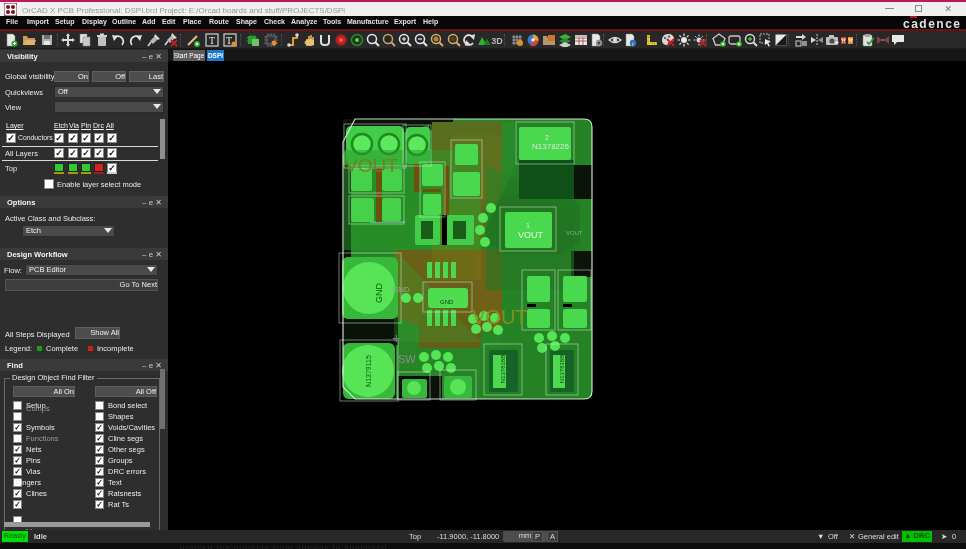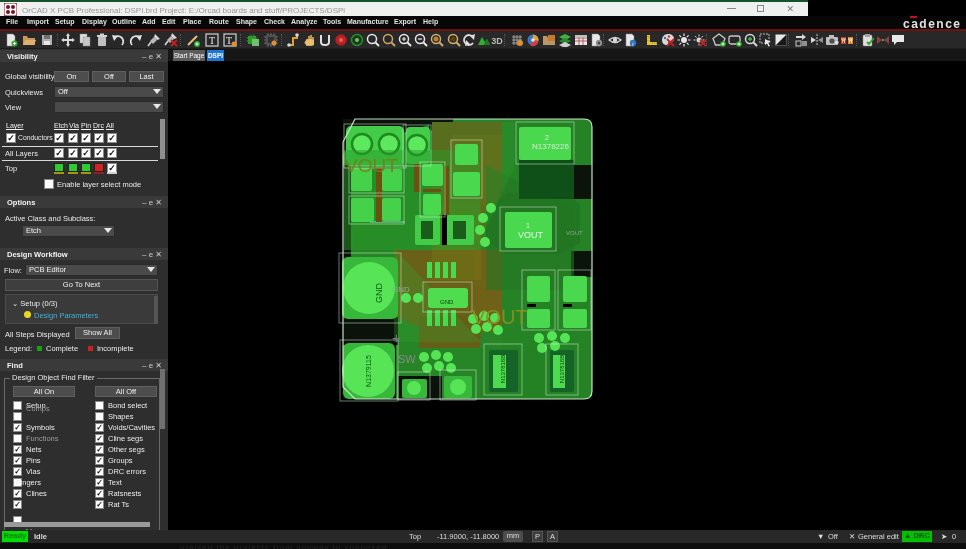--- a/index.html
+++ b/index.html
@@ -1,29 +1,29 @@
 <!DOCTYPE html>
 <html><head><meta charset="utf-8"><style>
 *{margin:0;padding:0;box-sizing:border-box;}
 body{width:966px;height:549px;background:#000;position:relative;overflow:hidden;
  font-family:"Liberation Sans",sans-serif;-webkit-font-smoothing:antialiased;}
 .abs{position:absolute;}
-#titlebar{left:0;top:0;width:808px;height:16px;background:#f0f0f0;border-top:2px solid #14532d;}
+#titlebar{left:0;top:0;width:966px;height:16px;background:#f0f0f0;border-top:2px solid #be185d;}
 #titlebar .ttext{left:22px;top:3.5px;font-size:8px;color:#979797;}
 #menubar{left:0;top:16px;width:966px;height:13px;background:#070707;color:#e2e2e2;font-size:7px;font-weight:bold;}
 #menubar span{position:absolute;top:2px;}
 #redline{left:0;top:29px;width:966px;height:2px;background:#6e1111;}
 #toolbar{left:0;top:31px;width:966px;height:18px;background:#282828;border-bottom:1px solid #1c1c1c;}
 .ic{position:absolute;top:2px;width:14px;height:14px;}
 #dock{left:0;top:49px;width:168px;height:481px;background:#2e2e2e;}
 .ptitle{position:absolute;left:0;width:168px;height:12px;background:#3a3a3a;color:#f2f2f2;font-size:7.5px;font-weight:bold;padding:2px 0 0 7px;}
 .pbtns{position:absolute;right:6px;font-size:8px;color:#ccc;font-weight:normal;}
 .lbl{position:absolute;font-size:7.5px;color:#e9e9e9;}
 .dim{color:#9a9a9a;}
-.btn{position:absolute;background:#4d4d4d;border:1px solid #5f5f5f;color:#efefef;font-size:7.5px;text-align:center;}
+.btn{position:absolute;background:#4d4d4d;border:1px solid #5f5f5f;color:#efefef;font-size:7.5px;text-align:right;}
 .dd{position:absolute;background:#4a4a4a;border:1px solid #2a2a2a;color:#efefef;font-size:7.5px;}
 .dd .ar{position:absolute;right:2px;top:2px;width:0;height:0;border-left:4px solid transparent;border-right:4px solid transparent;border-top:5px solid #e8e8e8;}
 .cb{position:absolute;width:10px;height:10px;background:#fff;border:1px solid #888;font-size:9px;line-height:9px;color:#111;text-align:center;font-weight:bold;}
 .cbs{width:9px;height:9px;font-size:8px;line-height:8px;}
 .hdr{position:absolute;font-size:7px;color:#f0f0f0;text-decoration:underline;}
 #canvas{left:168px;top:49px;width:798px;height:481px;background:#000;}
 #tabrow{position:absolute;left:0px;top:0px;width:798px;height:12px;background:#161616;}
 .tab{position:absolute;top:1px;height:11px;font-size:6.5px;color:#fff;padding:2px 0 0 0;text-align:center;white-space:nowrap;overflow:hidden;}
 #statusbar{left:0;top:530px;width:966px;height:13px;background:#282828;color:#ddd;font-size:7.5px;}
 #bottomstrip{left:0;top:543px;width:966px;height:6px;background:#0d0d0d;}
@@ -381,26 +381,20 @@
 <div class="abs" style="left:160px;top:70px;width:5px;height:40px;background:#8f8f8f"></div>
 
 <div class="ptitle" style="top:147px">Options<span class="pbtns">– e  ✕</span></div>
 <div class="lbl" style="left:5px;top:165px">Active Class and Subclass:</div>
 <div class="dd" style="left:22px;top:176px;width:93px;height:12px"><span style="margin-left:3px">Etch</span><span class="ar"></span></div>
 
 <div class="ptitle" style="top:199px">Design Workflow<span class="pbtns">– e  ✕</span></div>
 <div class="lbl" style="left:4px;top:217px">Flow:</div>
 <div class="dd" style="left:25px;top:215px;width:133px;height:12px"><span style="margin-left:3px">PCB Editor</span><span class="ar"></span></div>
 <div class="btn" style="left:5px;top:230px;width:153px;height:12px;background:#3e3e3e;border-color:#555">Go To Next</div>
-<div class="abs" style="left:5px;top:245px;width:153px;height:30px;background:#3a3a3a;border:1px solid #4a4a4a">
-  <div class="lbl" style="left:6px;top:4px">⌄ Setup  (0/3)</div>
-  <div class="abs" style="left:18px;top:16px;width:7px;height:7px;border-radius:50%;background:#e8d820"></div>
-  <div class="lbl" style="left:28px;top:16px;color:#3fb3dc">Design Parameters</div>
-  <div class="abs" style="left:148px;top:1px;width:4px;height:28px;background:#555"></div>
-</div>
 <div class="lbl" style="left:5px;top:281px">All Steps Displayed</div>
 <div class="btn" style="left:75px;top:278px;width:45px;height:12px">Show All</div>
 <div class="lbl" style="left:5px;top:295px">Legend:</div>
 <div class="abs" style="left:37px;top:297px;width:5px;height:5px;background:#15a015"></div>
 <div class="lbl" style="left:46px;top:295px">Complete</div>
 <div class="abs" style="left:88px;top:297px;width:5px;height:5px;background:#cc2020"></div>
 <div class="lbl" style="left:97px;top:295px">Incomplete</div>
 
 <div class="ptitle" style="top:310px">Find<span class="pbtns">– e  ✕</span></div>
 <div class="abs" style="left:4px;top:329px;width:156px;height:152px;border:1px solid #6a6a6a;border-bottom:none"></div>
@@ -609,21 +603,21 @@
     </g>
   </svg>
   </div>
 </div>
 
 <div class="abs" id="statusbar">
   <div class="abs" style="left:2px;top:1px;width:26px;height:11px;background:#00dd00;color:#0a7a0a;font-weight:bold;text-align:center">Ready</div>
   <div class="abs" style="left:34px;top:2px;font-weight:bold">Idle</div>
   <div class="abs" style="left:409px;top:2px">Top</div>
   <div class="abs" style="left:437px;top:2px">-11.9000, -11.8000</div>
-  <div class="abs" style="left:503px;top:1px;width:20px;height:11px;background:#4d4d4d;border-radius:2px;text-align:center">mm</div>
+  <div class="abs" style="left:503px;top:1px;width:44px;height:11px;background:#4d4d4d;border-radius:2px;text-align:center">mm</div>
   <div class="abs" style="left:532px;top:1px;width:11px;height:11px;background:#3c3c3c;border:1px solid #555;text-align:center">P</div>
   <div class="abs" style="left:547px;top:1px;width:11px;height:11px;background:#3c3c3c;border:1px solid #555;text-align:center">A</div>
   <div class="abs" style="left:817px;top:2px">▼</div>
   <div class="abs" style="left:828px;top:2px">Off</div>
   <div class="abs" style="left:849px;top:2px">✕</div>
   <div class="abs" style="left:858px;top:2px">General edit</div>
   <div class="abs" style="left:902px;top:1px;width:30px;height:11px;background:#00c000;color:#055505;font-weight:bold;text-align:center">▲ DRC</div>
   <div class="abs" style="left:941px;top:2px;color:#cfe8cf">➤</div>
   <div class="abs" style="left:952px;top:2px">0</div>
 </div>

